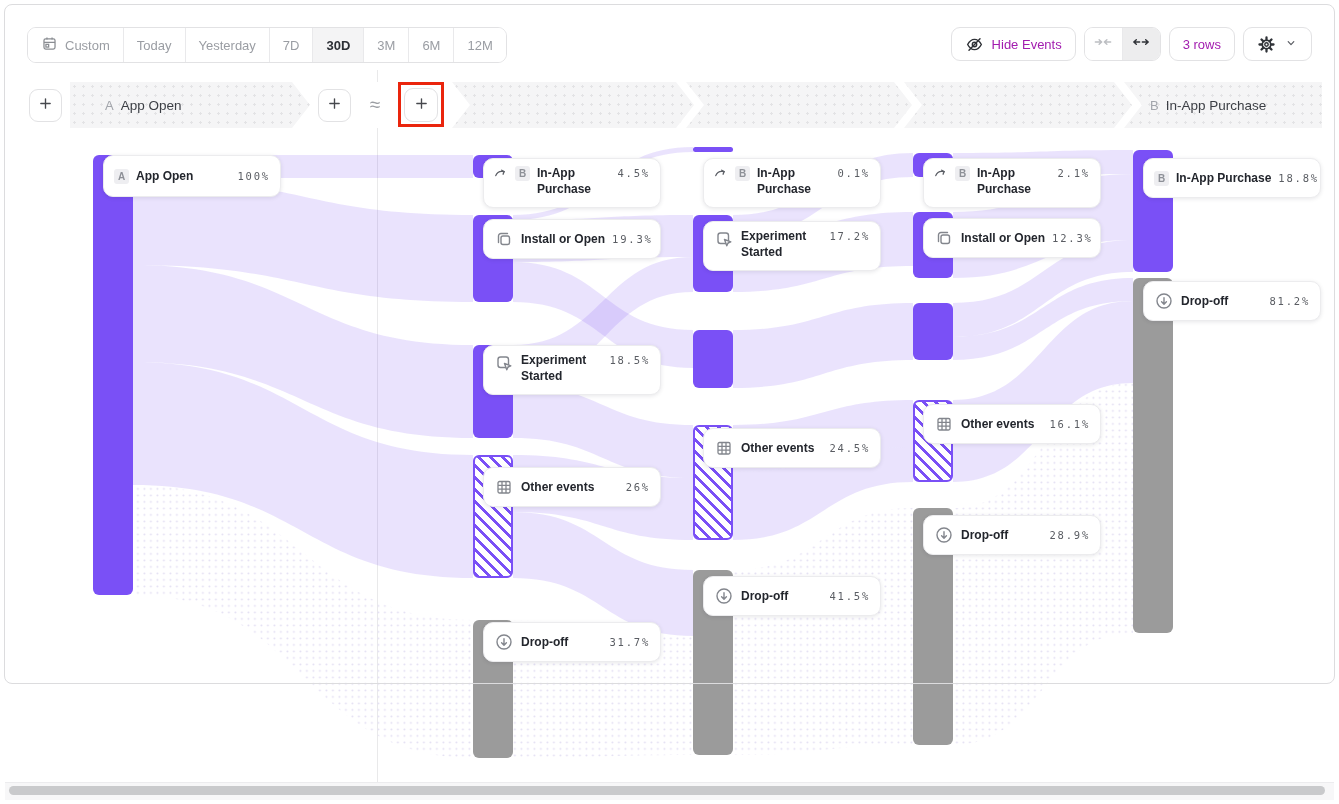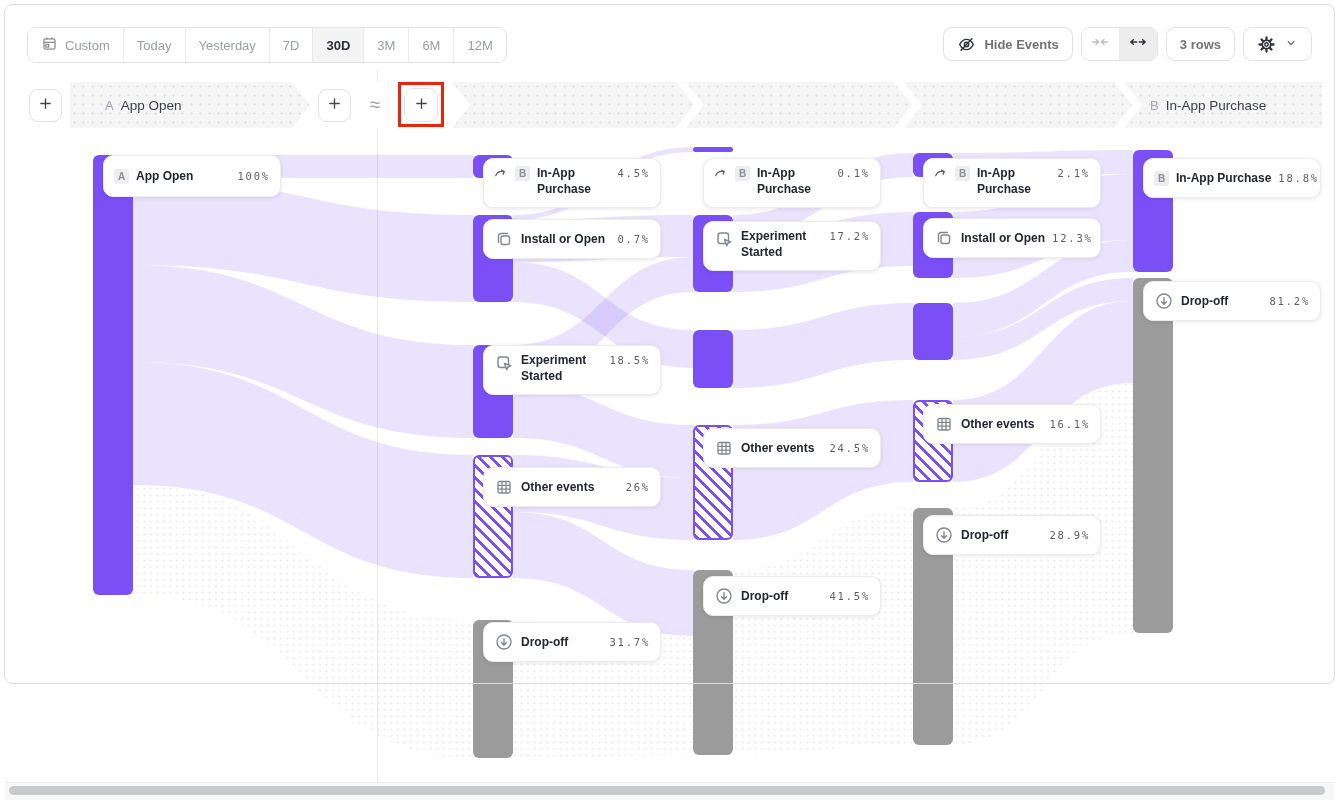--- a/index.html
+++ b/index.html
@@ -7,21 +7,21 @@
   .screen{position:relative;width:1339px;height:688px;background:#fff;}
   .frame{position:absolute;inset:4px;border:1px solid #dcdcde;border-radius:8px;pointer-events:none;z-index:9;}
 
   
   .toolbar{position:absolute;top:27px;left:27px;right:27px;height:34px;display:flex;justify-content:space-between;z-index:6;}
   .dr-group{display:flex;height:34px;border:1px solid #e2e2e4;border-radius:9px;overflow:hidden;background:#fff;align-items:stretch;}
   .dr-item{display:flex;align-items:center;gap:7px;padding:0 13px;font-size:13px;color:#9a9da3;border-right:1px solid #e9e9eb;background:#fff;cursor:pointer;white-space:nowrap;}
   .dr-item:last-child{border-right:none;}
   .dr-item.sel{background:#f4f4f5;color:#2c2f35;font-weight:600;}
   .right-group{display:flex;gap:8px;}
-  .tbtn{height:34px;border:1px solid #e2e2e4;border-radius:9px;background:#fff;display:flex;align-items:center;gap:8px;padding:0 13px;font-size:13px;font-weight:700;color:#737373;box-sizing:border-box;cursor:pointer;white-space:nowrap;}
+  .tbtn{height:34px;border:1px solid #e2e2e4;border-radius:9px;background:#fff;display:flex;align-items:center;gap:8px;padding:0 13px;font-size:13px;font-weight:400;color:#a21caf;box-sizing:border-box;cursor:pointer;white-space:nowrap;}
   .seg{display:flex;height:34px;border:1px solid #e2e2e4;border-radius:9px;overflow:hidden;box-sizing:border-box;}
   .seg-cell{width:37px;display:flex;align-items:center;justify-content:center;background:#fff;cursor:pointer;}
   .seg-cell.sel{background:#ededee;}
   .seg-cell + .seg-cell{border-left:1px solid #e9e9eb;}
 
   
   .chev{position:absolute;top:82px;height:46px;background-color:#f5f5f6;z-index:4;
     background-image:radial-gradient(circle,#e3e3e5 1px,transparent 1.2px);background-size:9px 9px;}
   .chev1{left:70px;width:240px;clip-path:polygon(0 0,222px 0,100% 50%,222px 100%,0 100%);display:flex;align-items:center;gap:7px;padding-left:35px;box-sizing:border-box;}
   .chev2{left:452px;width:870px;clip-path:polygon(0 0,100% 0,100% 100%,0 100%,18px 50%);}
@@ -227,21 +227,21 @@
       </div>
       <div class="bar event" style="left: 473px; top: 215px; height: 87px;"></div>
       <div class="node-card nowrap" style="left: 483px; top: 219px; min-height: 40px;">
         <span class="nicon">
           <svg width="20" height="20" viewBox="0 0 20 20" fill="none" stroke="#83868d" stroke-width="1.4" stroke-linecap="round">
             <path d="M4.5 13.5V7a2.5 2.5 0 0 1 2.5-2.5h6.5"></path>
             <rect x="7" y="7" width="8.5" height="8.5" rx="2"></rect>
           </svg>
         </span>
         <span class="nlabel">Install or Open</span>
-        <span class="npct">0.7%</span>
+        <span class="npct">19.3%</span>
       </div>
       <div class="bar event" style="left: 473px; top: 345px; height: 93px;"></div>
       <div class="node-card wrap" style="left: 483px; top: 345px; min-height: 50px;">
         <span class="nicon">
           <svg width="20" height="20" viewBox="0 0 20 20" fill="none" stroke="#83868d" stroke-width="1.4" stroke-linejoin="round">
             <rect x="4" y="4" width="10.5" height="10.5" rx="2.5"></rect>
             <path d="M10.5 10.5L16.8 12.8L14 14L12.8 16.8Z" fill="#ffffff"></path>
           </svg>
         </span>
         <span class="nlabel">Experiment Started</span>

